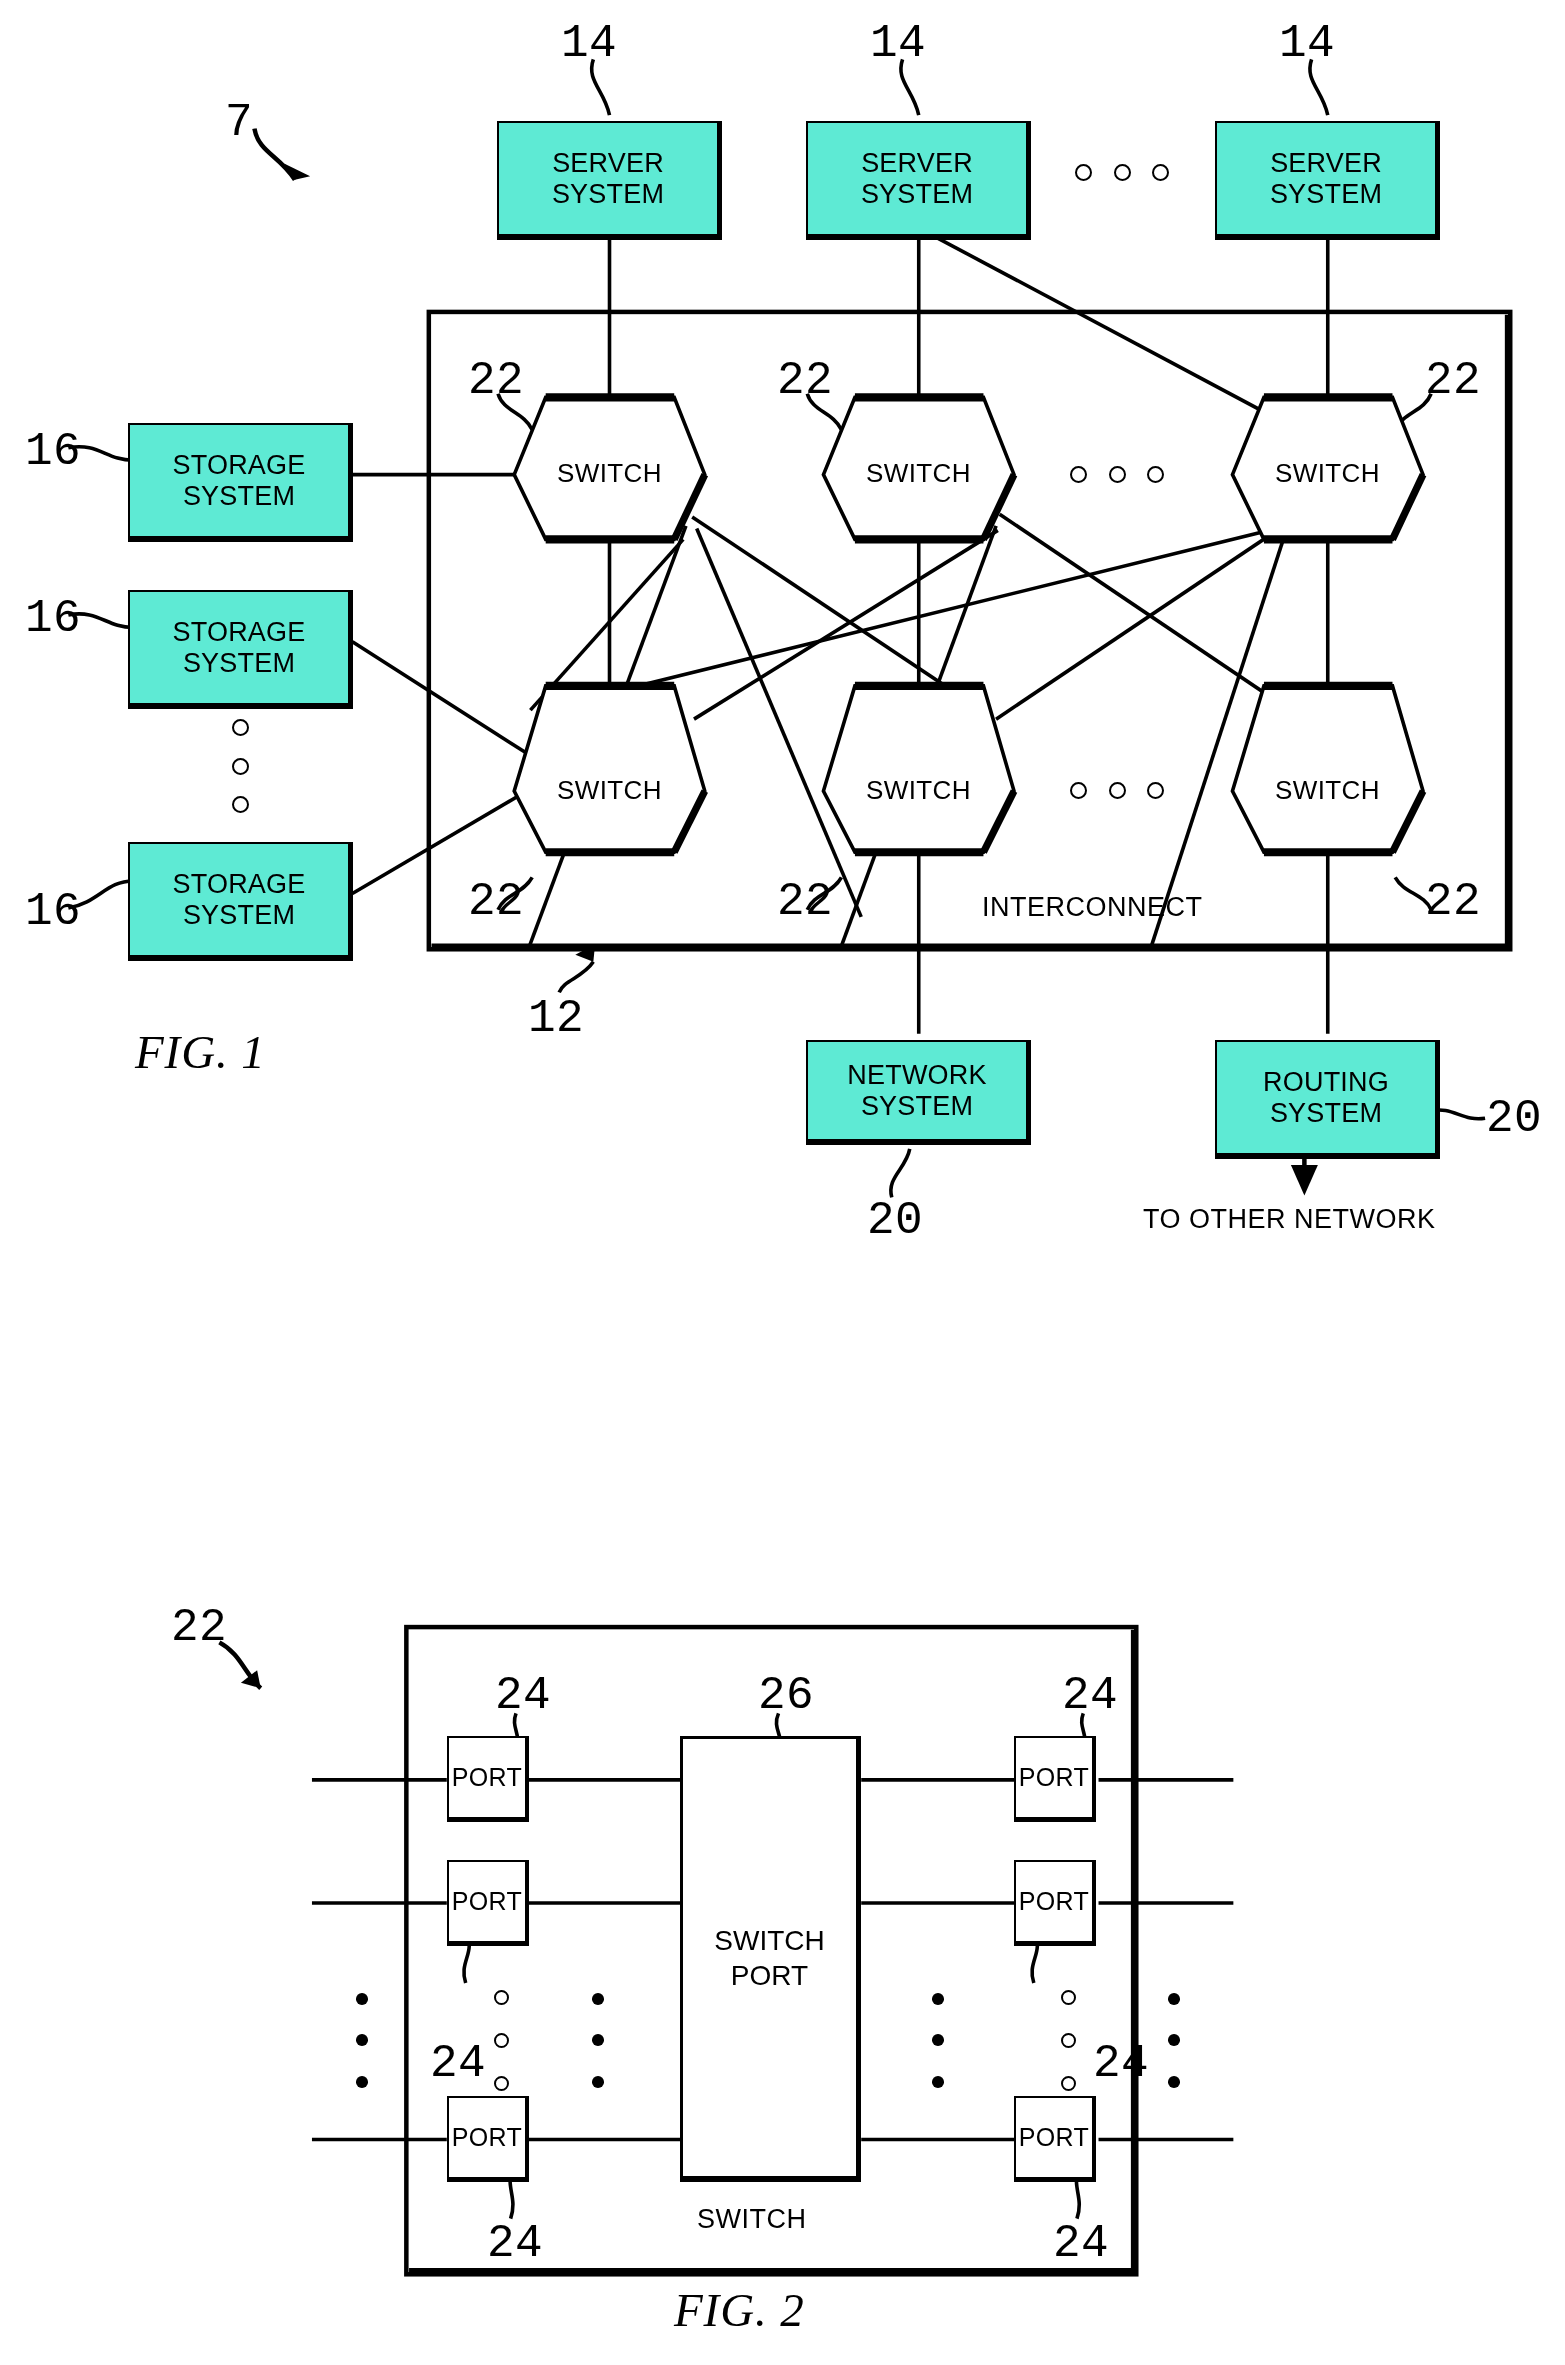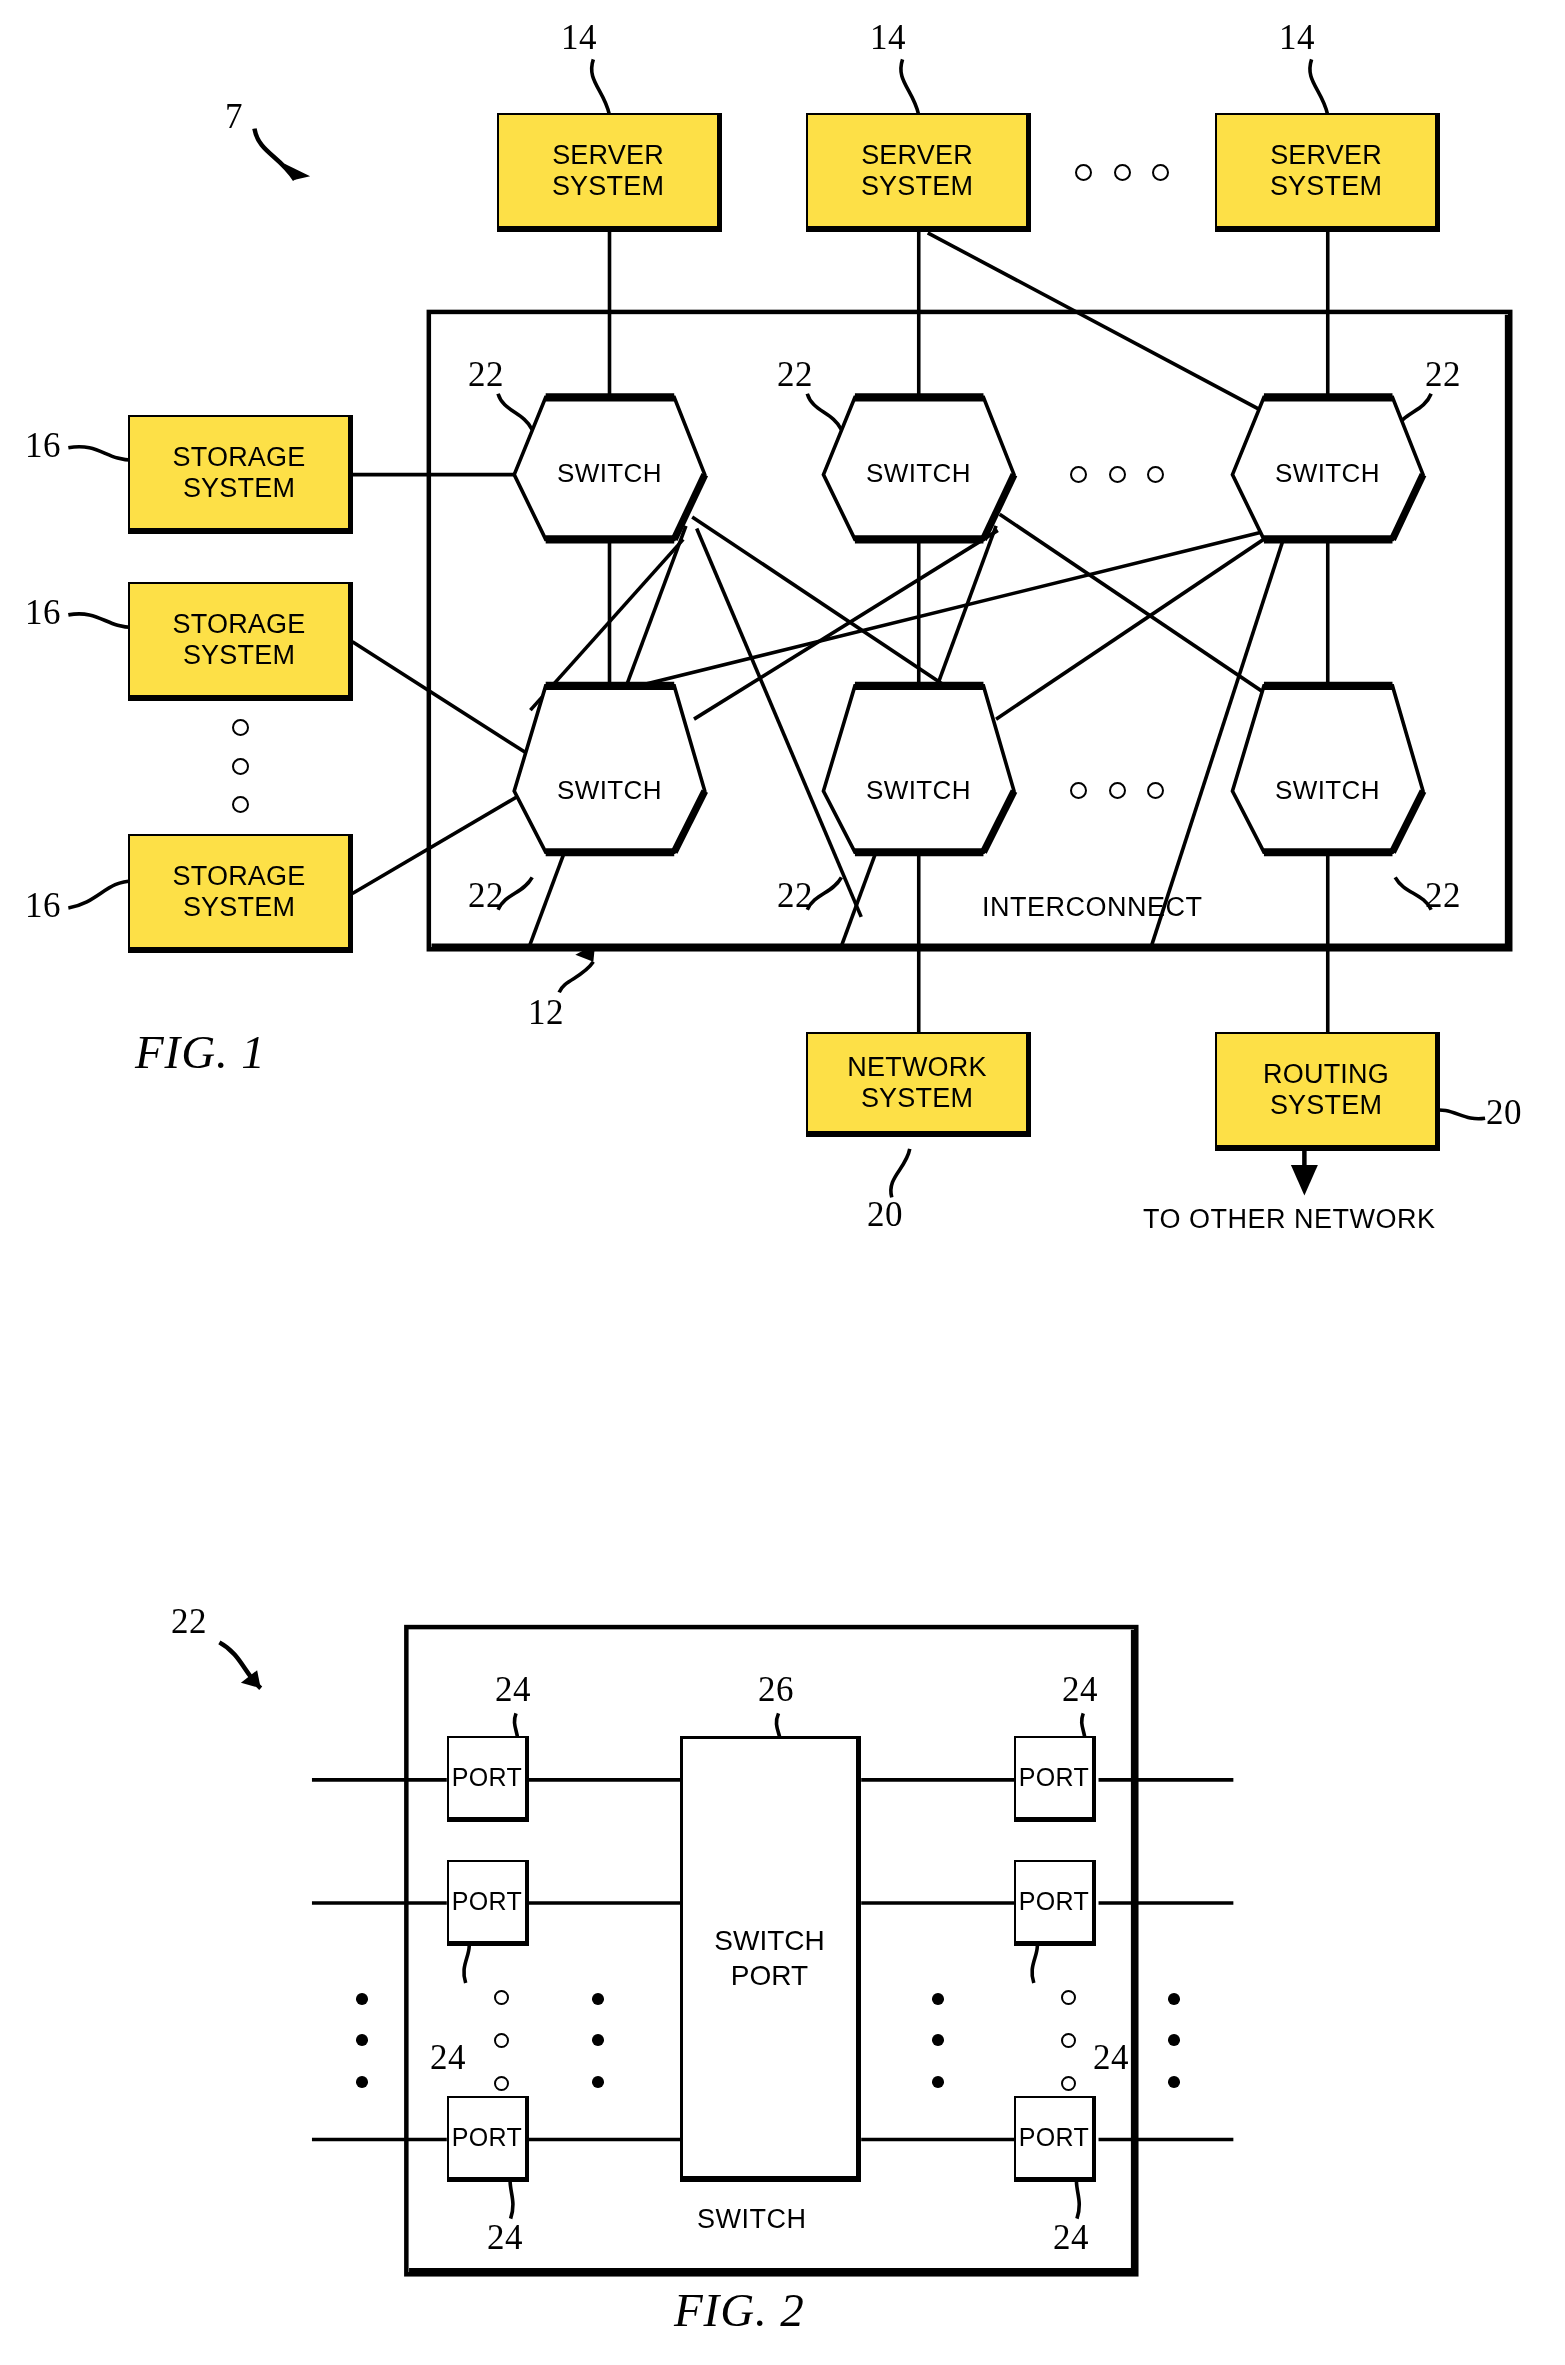--- a/index.html
+++ b/index.html
@@ -27,31 +27,32 @@
     width: 1566px;
     height: 2366px;
     overflow: visible;
   }
   .nodebox {
     position: absolute;
     box-sizing: border-box;
     border: 2.7px solid #000;
     border-right-width: 5.4px;
     border-bottom-width: 6.3px;
-    background: #fde047;
+    background: #5eead4;
     display: flex;
     flex-direction: column;
     align-items: center;
     justify-content: center;
     font-family: "Liberation Sans", sans-serif;
     font-size: 27px;
     line-height: 1.14;
     letter-spacing: 0.2px;
     text-align: center;
     z-index: 5;
+    margin-top: 8px;
   }
   .nodebox span { display: block; white-space: nowrap; }
   .portbox {
     position: absolute;
     box-sizing: border-box;
     border: 2.7px solid #000;
     border-right-width: 4.5px;
     border-bottom-width: 5.4px;
     background: #fff;
     display: flex;
@@ -80,22 +81,22 @@
     position: absolute;
     left: 0;
     width: 100%;
     text-align: center;
     font-size: 26px;
     letter-spacing: 0.4px;
     pointer-events: none;
   }
   .refnum {
     position: absolute;
-    font-size: 35px;
-    font-family: Liberation Serif, serif;
+    font-size: 46px;
+    font-family: Liberation Mono, monospace;
     letter-spacing: 0.4px;
     z-index: 7;
     white-space: nowrap;
   }
   .plainlabel {
     position: absolute;
     font-size: 27px;
     letter-spacing: 0.5px;
     z-index: 7;
     white-space: nowrap;

